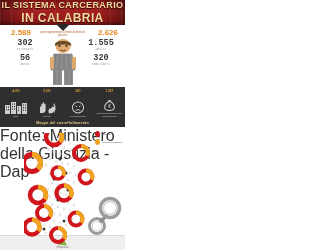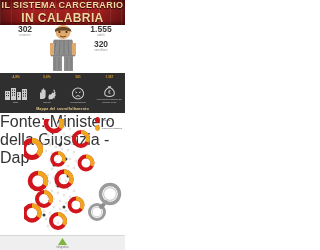--- a/index.html
+++ b/index.html
@@ -43,21 +43,21 @@
     width:46px;text-align:center;font-size:2.6px;color:#b0562a;line-height:1.25;
   }
 
   
   .stats{position:relative;height:48px;width:125px;}
   .col{position:absolute;top:0;width:36px;text-align:center;}
   .col.left{left:7px;}
   .col.right{right:6px;margin-left:36px;}
   .stat .v{font-size:8.5px;font-weight:bold;color:#3a3a3a;line-height:1.05;}
   .stat .l{font-size:2.7px;color:#8a8a8a;letter-spacing:.2px;margin-top:0px;line-height:1.2;}
-  .stat{margin-bottom:3px;}
+  .stat{margin-bottom:3px;font-family:Liberation Mono, monospace;}
 
   .figure{
     position:absolute;left:50%;top:-2px;transform:translateX(-50%);
     width:38px;height:50px;
   }
 
   
   .darkband{position:relative;width:125px;height:32px;background:#2f2f2f;}
   .pcts{position:absolute;top:2px;left:0;right:0;display:flex;}
   .pcts > div{flex:1;text-align:center;font-size:3.2px;font-weight:bold;color:#d79a3c;}
@@ -91,26 +91,36 @@
 <body>
 
 <div class="page">
 
   <div class="header">
     <div class="bars"></div>
     <div class="title1">IL SISTEMA CARCERARIO</div>
     <div class="title2">IN CALABRIA</div>
   </div>
 
+  <div class="topband">
+    <div class="arrow"></div>
+    <div class="bignum l">2.589</div>
+    <div class="midcap">posti regolamentari a fronte di detenuti presenti</div>
+    <div class="bignum r">2.626</div>
+  </div>
 
   <div class="stats">
     <div class="col left">
       <div class="stat">
         <div class="v">302</div>
         <div class="l">stranieri</div>
+      </div>
+      <div class="stat">
+        <div class="v">56</div>
+        <div class="l">donne</div>
       </div>
     </div>
 
     <svg class="figure" viewBox="0 0 38 50">
       <ellipse cx="19" cy="9" rx="7.5" ry="7" fill="#e0a96d"></ellipse>
       <path d="M11 7c1-4 15-4 16 0l.5 2c-2-2-14-2-16.5 0z" fill="#6b4a2a"></path>
       <circle cx="15.5" cy="9" r="1.1" fill="#3a2a1a"></circle>
       <circle cx="22.5" cy="9" r="1.1" fill="#3a2a1a"></circle>
       <path d="M16 13q3 2 6 0" stroke="#6b4a2a" stroke-width="1" fill="none"></path>
       <path d="M10 17h18l3 16H7z" fill="#8e8e8e"></path>

